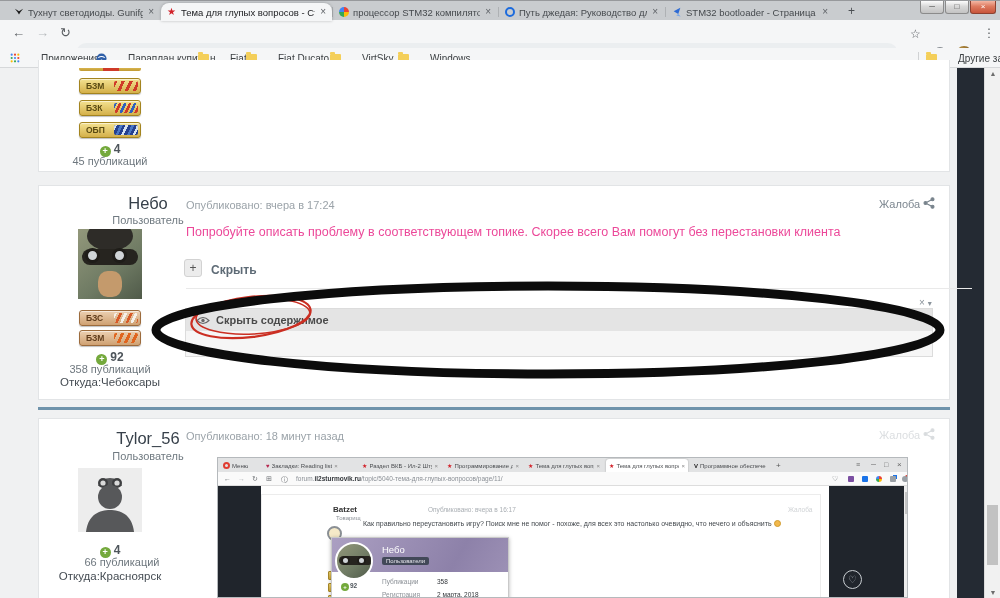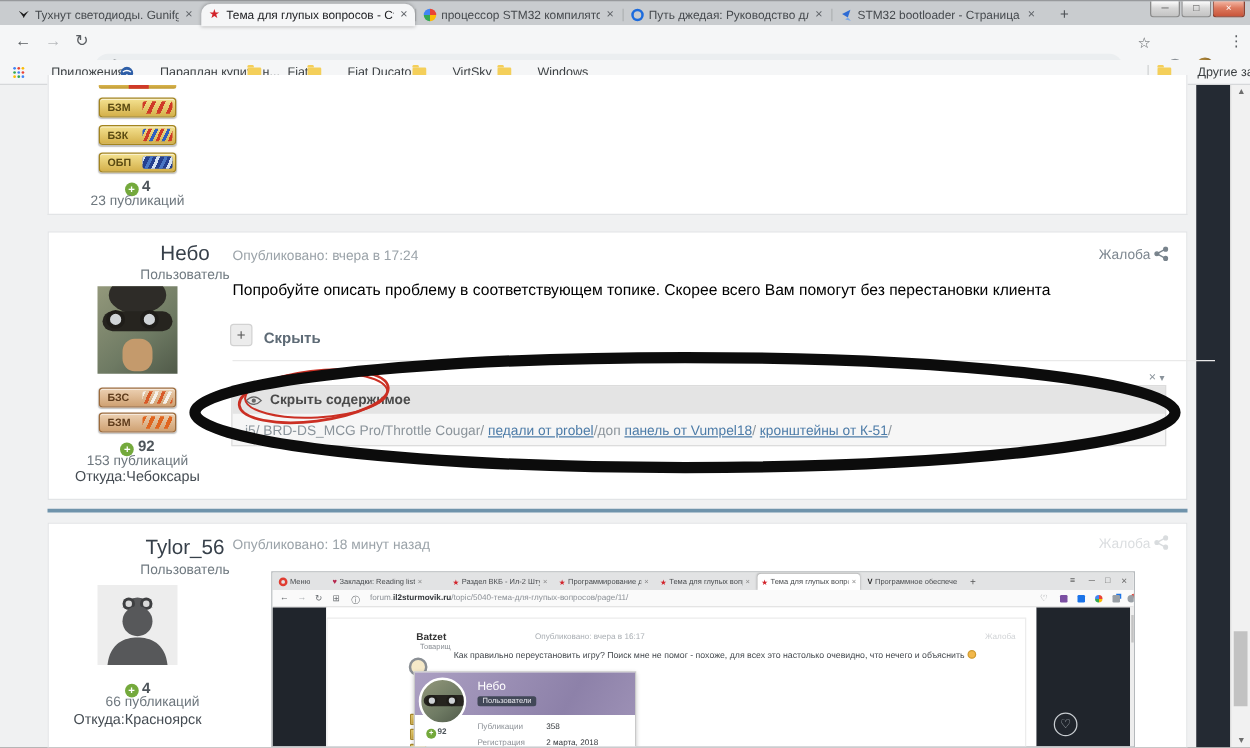--- a/index.html
+++ b/index.html
@@ -40,21 +40,21 @@
   #darkband{position:absolute;left:957px;top:68px;width:27px;height:530px;background:#242a33;}
   #scrollbar{position:absolute;left:984px;top:68px;width:16px;height:530px;background:#f1f1f1;border-left:1px solid #dcdcdc;}
   .scar{position:absolute;left:0;width:16px;font-size:7px;color:#6d6d6d;text-align:center;}
   #scrollthumb{position:absolute;left:2px;top:437px;width:11px;height:60px;background:#c2c2c2;}
 
   .card{position:absolute;left:38px;width:912px;background:#fff;border:1px solid #e2e4e6;}
   .uname{position:absolute;width:142px;text-align:center;font-size:16.5px;color:#37404a;font-weight:500;}
   .urole{position:absolute;width:142px;text-align:center;font-size:11px;color:#707a81;}
   .meta{position:absolute;font-size:11px;color:#9ba3a9;}
   .report{position:absolute;font-size:11px;color:#7d8790;}
-  .bodytxt{position:absolute;font-size:12.5px;color:#000000;white-space:nowrap;}
+  .bodytxt{position:absolute;font-size:12.5px;color:#ec4899;white-space:nowrap;}
   .smallstat{position:absolute;width:142px;text-align:center;font-size:11px;color:#6e777e;}
   .loc{position:absolute;width:142px;text-align:center;font-size:11.5px;color:#454c53;}
   .reprow{position:absolute;width:142px;text-align:center;font-size:12px;font-weight:bold;color:#4e555b;}
   .repplus{display:inline-block;width:11px;height:11px;border-radius:50%;background:#74a93c;color:#fff;font-size:9px;
            line-height:11px;text-align:center;font-weight:bold;vertical-align:-1px;margin-right:3px;}
 
   .badge{position:absolute;width:62px;height:16px;border-radius:3px;font-size:8.5px;font-weight:bold;
          display:flex;align-items:center;padding-left:6px;box-shadow:inset 0 1px 0 rgba(255,255,255,.55),0 1px 1px rgba(0,0,0,.25);}
   .b-gold{background:linear-gradient(#f4e291,#d4b04a);border:1px solid #a3841f;color:#5a4a12;}
   .b-bronze{background:linear-gradient(#ecd0b2,#cfa172);border:1px solid #9c6b3c;color:#5f3c1c;}
@@ -250,21 +250,21 @@
       <span>БЗК</span>
         <span class="stripes st-bzk-g"></span>
     </div>
     <div class="badge b-gold" style="left:40px;top:62px;">
       <span>ОБП</span>
         <span class="stripes st-obp"></span>
     </div>
     <div class="reprow" style="left:0px;top:82px;">
       <span class="repplus">+</span><span>4</span>
     </div>
-    <div class="smallstat" style="left:0px;top:95px;">23 публикаций</div>
+    <div class="smallstat" style="left:0px;top:95px;">45 публикаций</div>
   </div>
 
   <div class="card" style="top:185px;height:215px;">
     <div class="uname" style="left:38px;top:8px;">Небо</div>
     <div class="urole" style="left:38px;top:28px;">Пользователь</div>
     <div class="av-nebo abs" style="left:39px;top:43px;width:64px;height:70px;">
       <span class="helm"></span>
       <span class="face"></span>
       <span class="band"></span>
       <span class="lens" style="left:7px;"></span>
@@ -274,21 +274,21 @@
       <span>БЗС</span>
         <span class="stripes st-bzs"></span>
     </div>
     <div class="badge b-bronze" style="left:40px;top:144px;">
       <span>БЗМ</span>
         <span class="stripes st-bzm-b"></span>
     </div>
     <div class="reprow" style="left:0px;top:164px;">
       <span class="repplus">+</span><span>92</span>
     </div>
-    <div class="smallstat" style="left:0px;top:177px;">153 публикаций</div>
+    <div class="smallstat" style="left:0px;top:177px;">358 публикаций</div>
     <div class="loc" style="left:0px;top:190px;">Откуда:Чебоксары</div>
 
     <div class="meta" style="left:147px;top:13px;">Опубликовано: вчера в 17:24</div>
     <div class="report" style="left:840px;top:12px;">Жалоба</div>
     <svg class="abs" style="left:884px;top:11px;" width="12" height="12" viewBox="0 0 12 12">
       <g stroke="#78838c" stroke-width="1.1" fill="#78838c">
         <circle cx="2.5" cy="6" r="1.5"></circle>
           <circle cx="9.5" cy="2.3" r="1.5"></circle>
           <circle cx="9.5" cy="9.7" r="1.5"></circle>
         <path d="M3.8 5.3 8.2 2.9 M3.8 6.7 8.2 9.1" fill="none"></path>
@@ -311,21 +311,20 @@
   </div>
 
   <div class="abs" style="left:185px;top:308px;width:748px;height:49px;border:1px solid #dcdcdc;background:#f6f6f6;">
     <div id="spoilhead">
       <svg width="14" height="9" viewBox="0 0 14 9">
         <path d="M1 4.5 Q7 -1.5 13 4.5 Q7 10.5 1 4.5Z" fill="none" stroke="#666" stroke-width="1.1"></path>
         <circle cx="7" cy="4.5" r="1.7" fill="#666"></circle>
       </svg>
       <span class="lbl">Скрыть содержимое</span>
     </div>
-    <div id="sig"><span>i5/ BRD-DS_MCG Pro/Throttle Cougar/ </span><span class="sig-link">педали от probel</span><span>/доп </span><span class="sig-link">панель от Vumpel18</span><span>/ </span><span class="sig-link">кронштейны от К-51</span><span>/</span></div>
   </div>
 
   <div id="sep"></div>
 
   <div class="card" style="top:418px;height:200px;">
     <div class="uname" style="left:38px;top:10px;">Tylor_56</div>
     <div class="urole" style="left:38px;top:31px;">Пользователь</div>
     <div class="abs" style="left:39px;top:49px;width:64px;height:64px;background:#ededed;">
       <svg width="64" height="64" viewBox="0 0 64 64">
         <path d="M20,18 A13,13 0 0 1 44,18 Z" fill="#57585a"></path>

